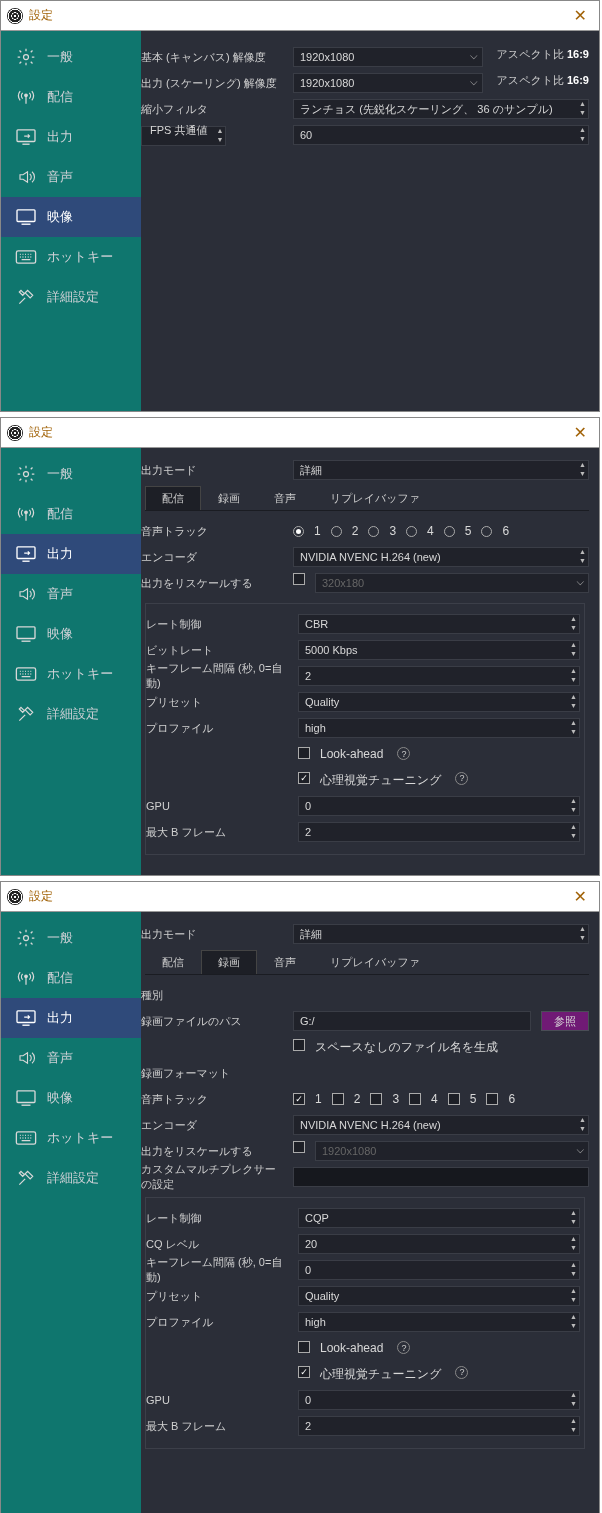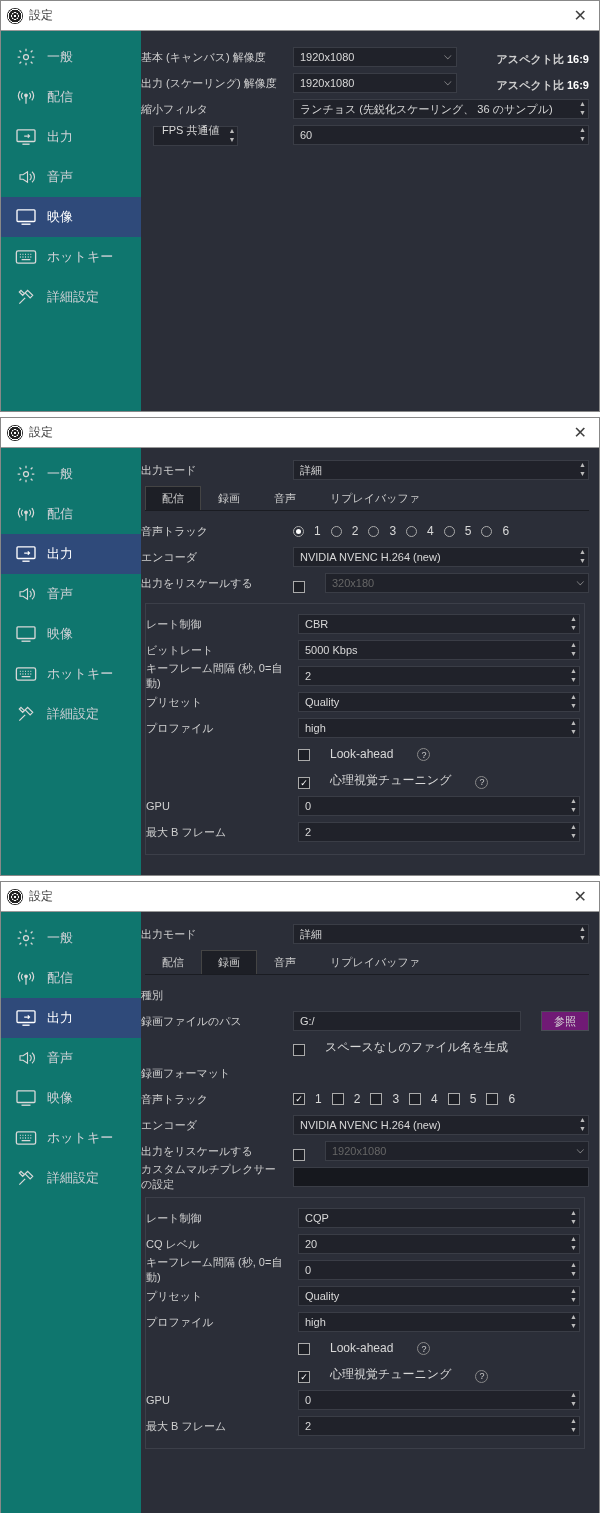--- a/index.html
+++ b/index.html
@@ -1,35 +1,35 @@
 <!DOCTYPE html>
 <html><head>
 <meta charset="utf-8">
 <style>
   * { box-sizing: border-box; margin: 0; padding: 0; }
   body { background: #fff; font-family: "Meiryo", "MS PGothic", sans-serif; font-size: 12px; color: #d8d8d8; }
   .window { width: 600px; border: 1px solid #888; margin-bottom: 5px; background: #2b2e38; }
-  .titlebar { background: #fff; color: #404040; height: 30px; display: flex; align-items: center; padding: 0 6px; border-bottom: 1px solid #999; }
+  .titlebar { background: #fff; color: #a16207; height: 30px; display: flex; align-items: center; padding: 0 6px; border-bottom: 1px solid #999; }
   .titlebar .obs-icon { width: 16px; height: 16px; border-radius: 50%; background: radial-gradient(circle at 50% 50%, #fff 8%, #222 10% 25%, #fff 27% 32%, #222 34% 55%, #fff 57% 62%, #222 64%); margin-right: 6px; }
   .titlebar .title { flex: 1; font-size: 12px; }
   .titlebar .close { font-size: 16px; cursor: pointer; padding: 0 6px; }
   .body { display: flex; min-height: 200px; }
   .sidebar { width: 140px; background: #0f766e; padding-top: 6px; }
   .side-item { display: flex; align-items: center; height: 40px; padding-left: 14px; gap: 10px; cursor: pointer; color: #cfd1d6; font-size: 13px; }
   .side-item.active { background: #2f4a7a; color: #fff; }
   .side-icon { width: 22px; height: 18px; display: inline-flex; align-items: center; justify-content: center; }
   .content { flex: 1; background: #2b2e38; padding: 10px 10px 20px 0; }
   .form-row { display: flex; align-items: center; height: 24px; margin-bottom: 2px; }
   .form-label { width: 152px; text-align: left; padding-right: 8px; font-size: 11px; color: #d0d0d0; }
-  .form-field { flex: 1; display: flex; align-items: flex-end; gap: 20px; }
+  .form-field { flex: 1; display: flex; align-items: flex-start; gap: 10px; }
   .select { background: #20222a; border: 1px solid #3a3d46; height: 20px; display: flex; align-items: center; padding: 0 6px; color: #d8d8d8; font-size: 11px; position: relative; flex: 1; }
   .select.disabled { color: #666; }
   .select .caret { position: absolute; right: 4px; top: 2px; font-size: 10px; color: #aaa; pointer-events: none; }
   .spinner { position: absolute; right: 2px; top: -1px; display: flex; flex-direction: column; font-size: 7px; line-height: 9px; color: #bbb; }
-  .aspect { font-size: 11px; color: #d0d0d0; margin-left: 20px; white-space: nowrap; font-weight: bold; }
+  .aspect { font-size: 11px; color: #d0d0d0; margin-left: 4px; white-space: nowrap; }
   .aspect b { color: #fff; }
   .tabs { display: flex; border-bottom: 1px solid #1a1c22; margin: 4px 0 8px 4px; }
   .tab { padding: 4px 16px; font-size: 11px; color: #ccc; background: #2b2e38; cursor: pointer; border: 1px solid transparent; border-bottom: none; }
   .tab.active { background: #1d1f26; border-color: #444; }
   .radio-row { display: flex; gap: 10px; align-items: center; }
   .radio { width: 11px; height: 11px; border-radius: 50%; border: 1px solid #aaa; display: inline-flex; align-items: center; justify-content: center; }
   .radio.checked::after { content: ""; width: 5px; height: 5px; background: #fff; border-radius: 50%; }
   .checkbox { width: 12px; height: 12px; border: 1px solid #aaa; display: inline-flex; align-items: center; justify-content: center; background: #1d1f26; font-size: 9px; color: #fff; }
   .checkbox.checked::after { content: "✓"; }
   .group-box { border: 1px solid #3c3f49; margin: 8px 4px 0 4px; padding: 8px 4px 8px 0; }
@@ -139,21 +139,21 @@
           <div class="select">
               <span>ランチョス (先鋭化スケーリング、 36 のサンプル)</span>
               <span class="spinner">
                 <span>▲</span>
                 <span>▼</span>
               </span>
             </div>
         </div>
       </div>
       <div class="form-row">
-        <div class="form-label"><div class="select" style="display:inline-flex; width:auto; padding:0 18px 11px 8px;margin-left:12px;">
+        <div class="form-label"><div class="select" style="display:inline-flex; width:auto; padding:0 18px 11px 8px;">
               <span>FPS 共通値</span>
               <span class="spinner">
                 <span>▲</span>
                 <span>▼</span>
               </span>
             </div></div>
         <div class="form-field">
           <div class="select">
               <span>60</span>
               <span class="spinner">

